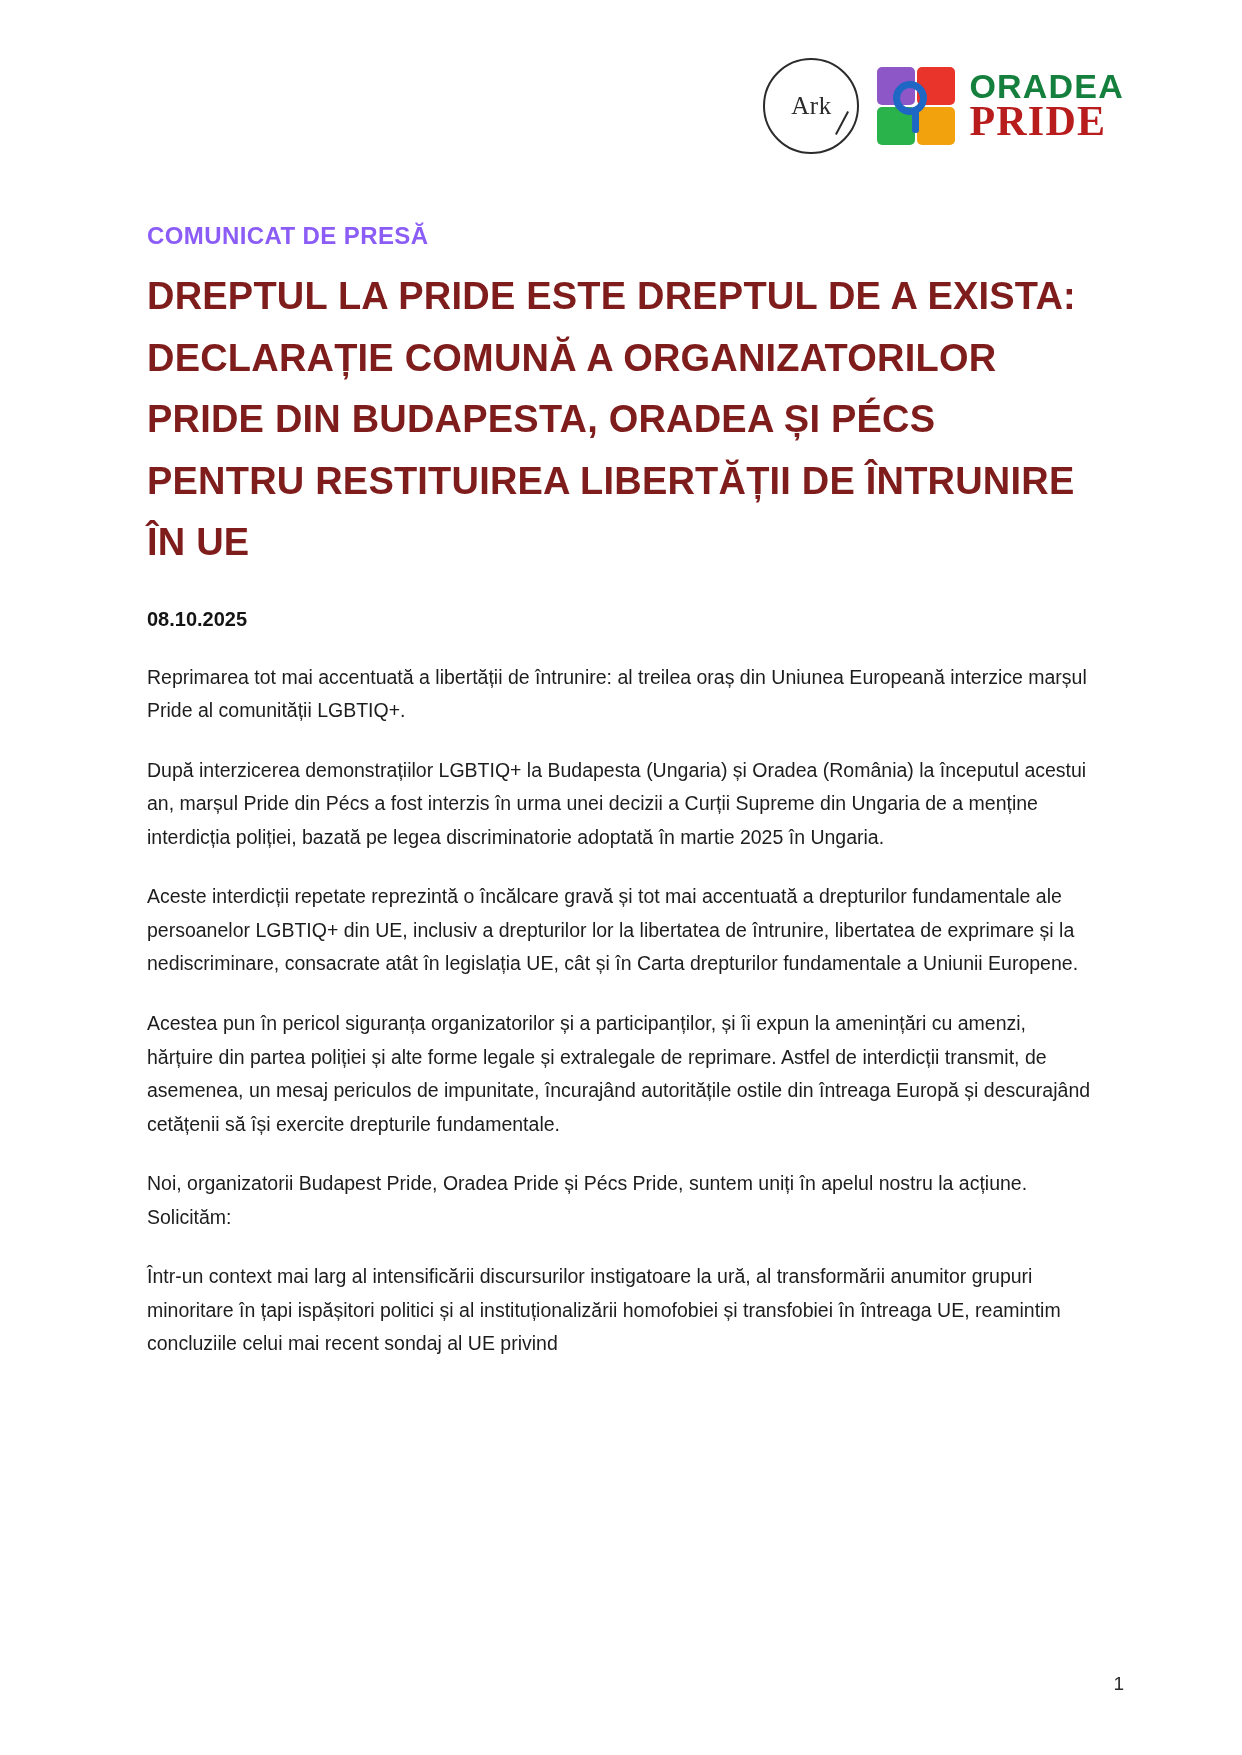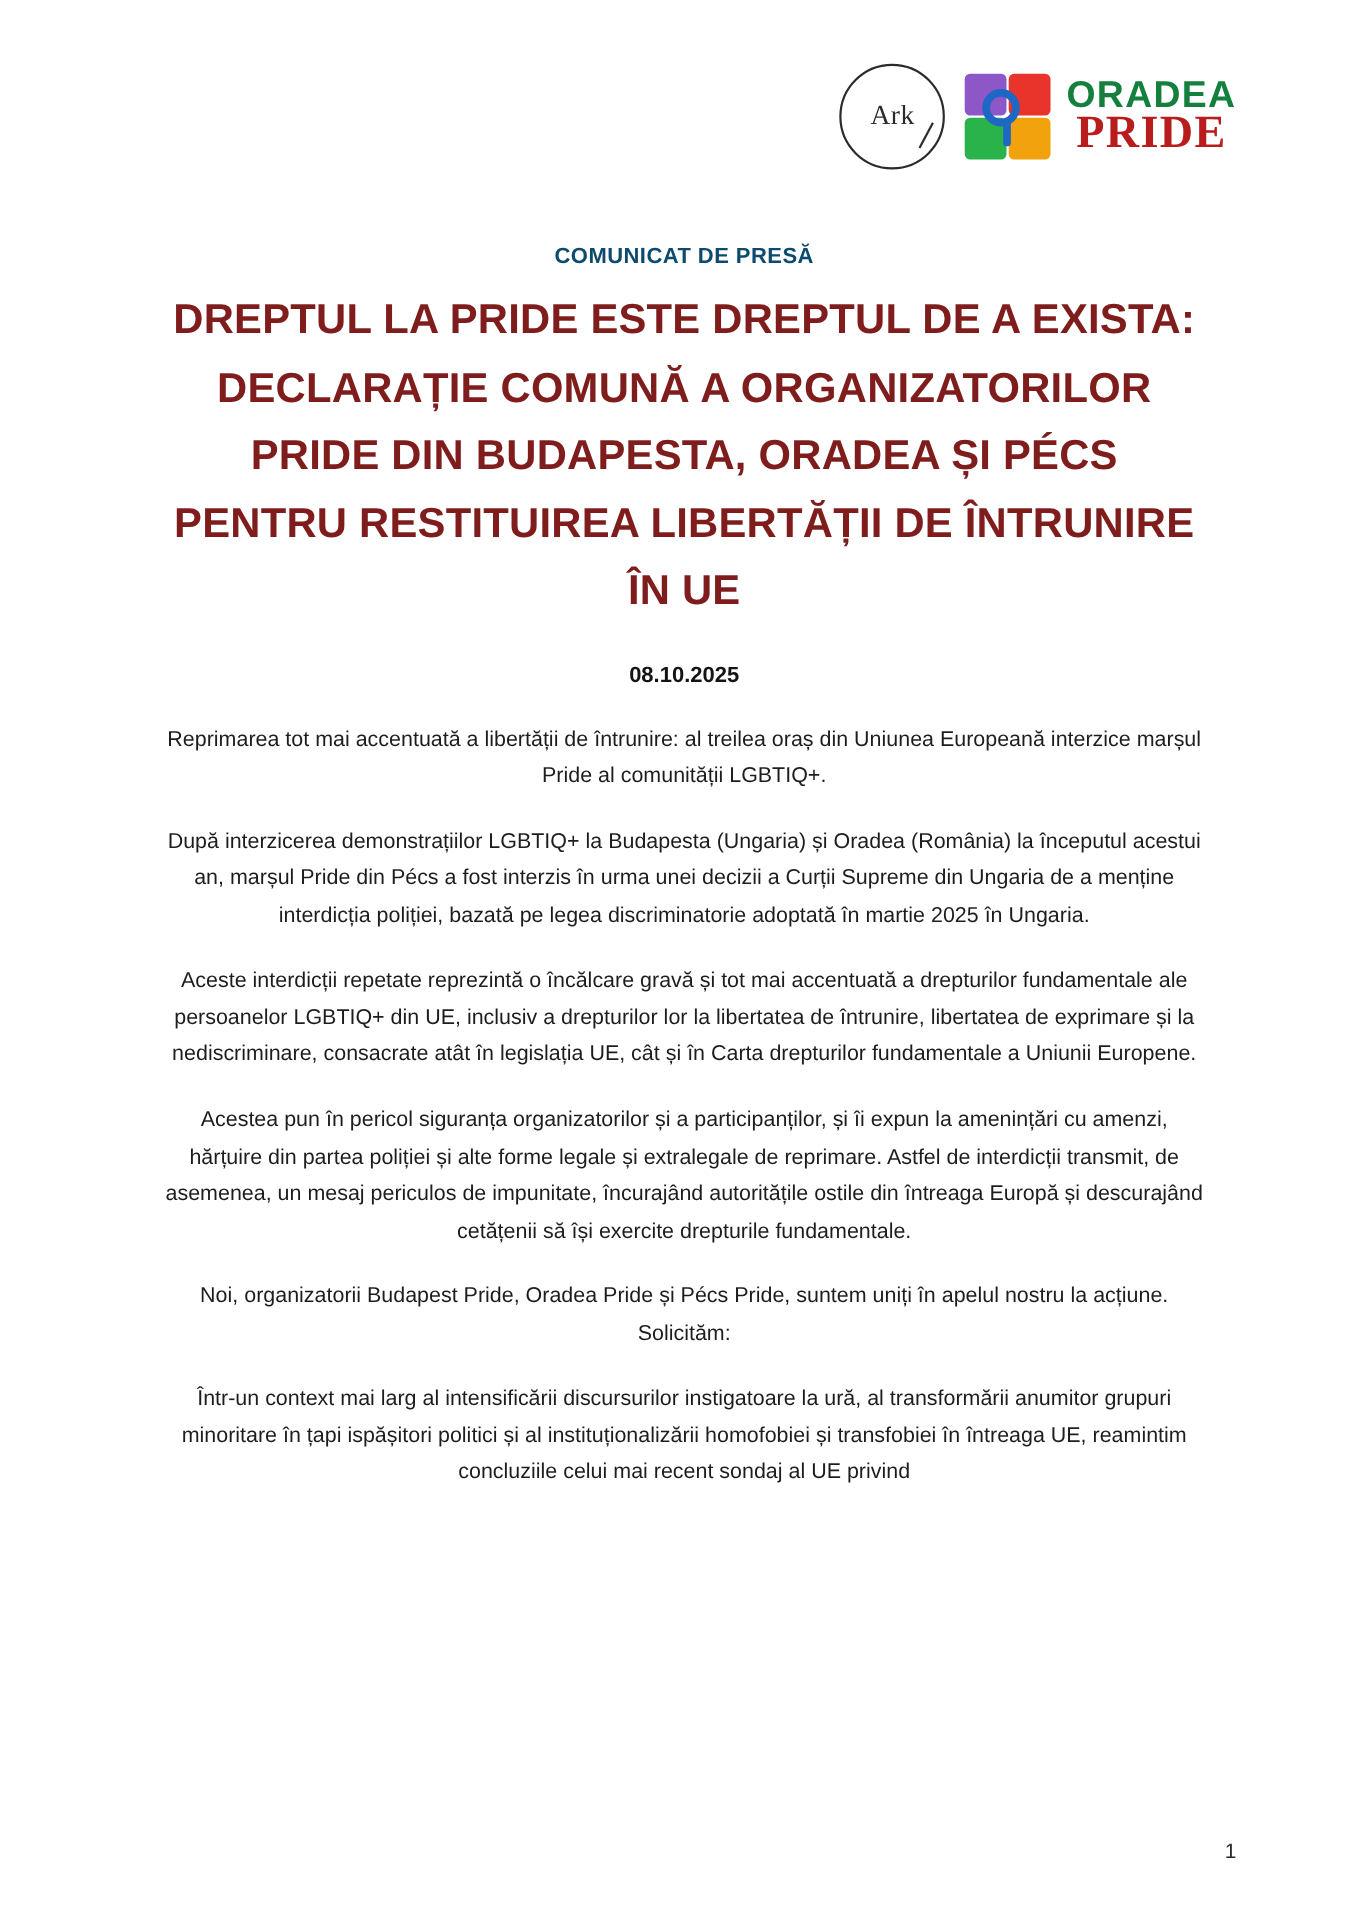--- a/index.html
+++ b/index.html
@@ -14,21 +14,20 @@
     color: #1a1a1a;
     position: relative;
     overflow: hidden;
   }
   .page {
     position: relative;
     width: 1242px;
     height: 1755px;
     box-sizing: border-box;
     padding: 0;
-    text-align: center;
   }
 
   
   .header {
     position: absolute;
     top: 58px;
     right: 118px;
     display: flex;
     align-items: center;
     gap: 18px;
@@ -115,24 +114,24 @@
   }
 
   
   .content {
     position: absolute;
     left: 147px;
     top: 222px;
     width: 950px;
   }
   .eyebrow {
-    font-size: 20px;
+    font-size: 24px;
     font-weight: bold;
     letter-spacing: 0.4px;
-    color: #0c4a6e;
+    color: #8b5cf6;
     margin: 0 0 16px 0;
   }
   h1.title {
     font-size: 38px;
     font-weight: bold;
     line-height: 1.62;
     letter-spacing: 0.2px;
     margin: 0 0 34px 0;
     color: #7f1d1d;
   }

